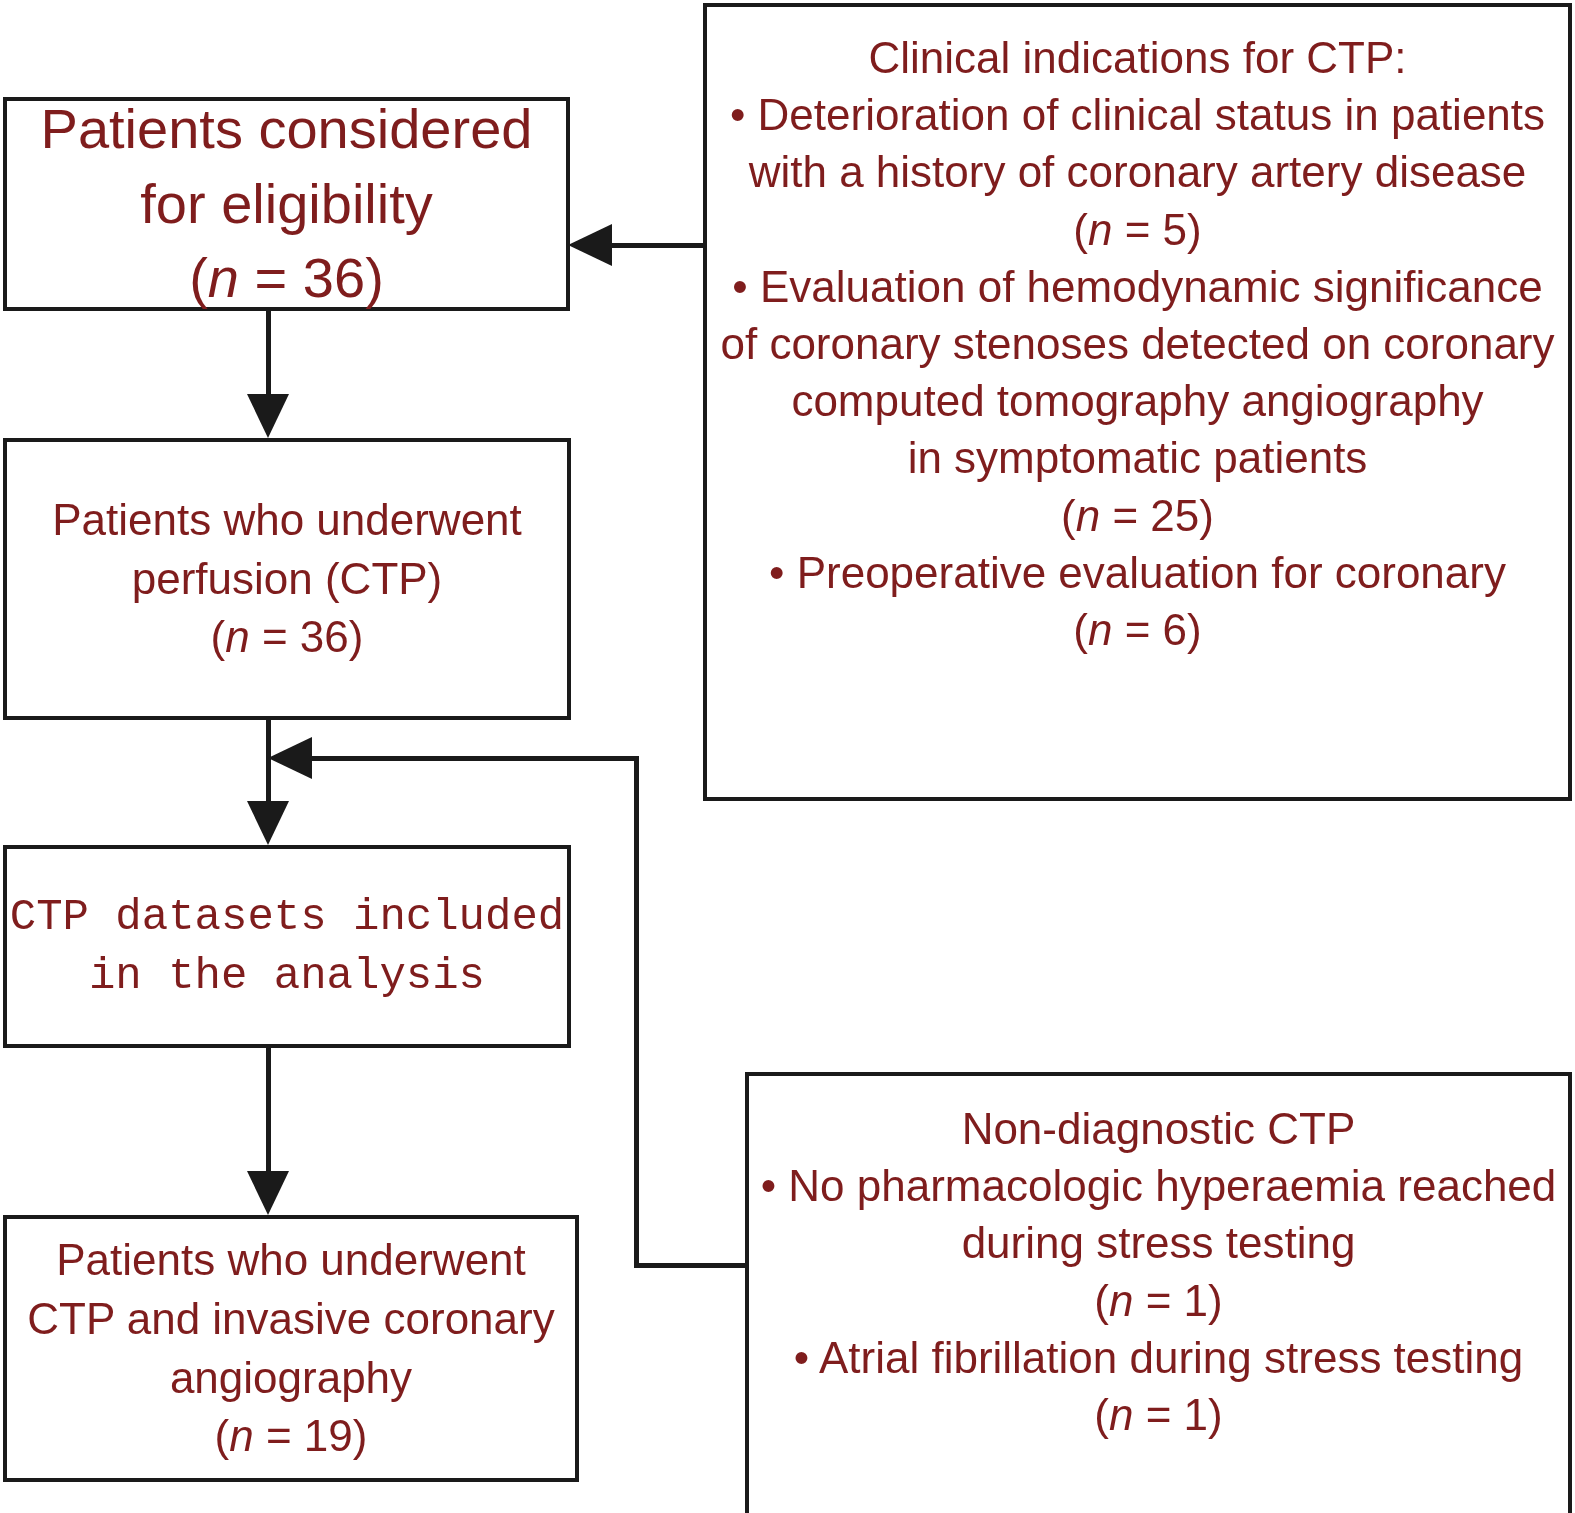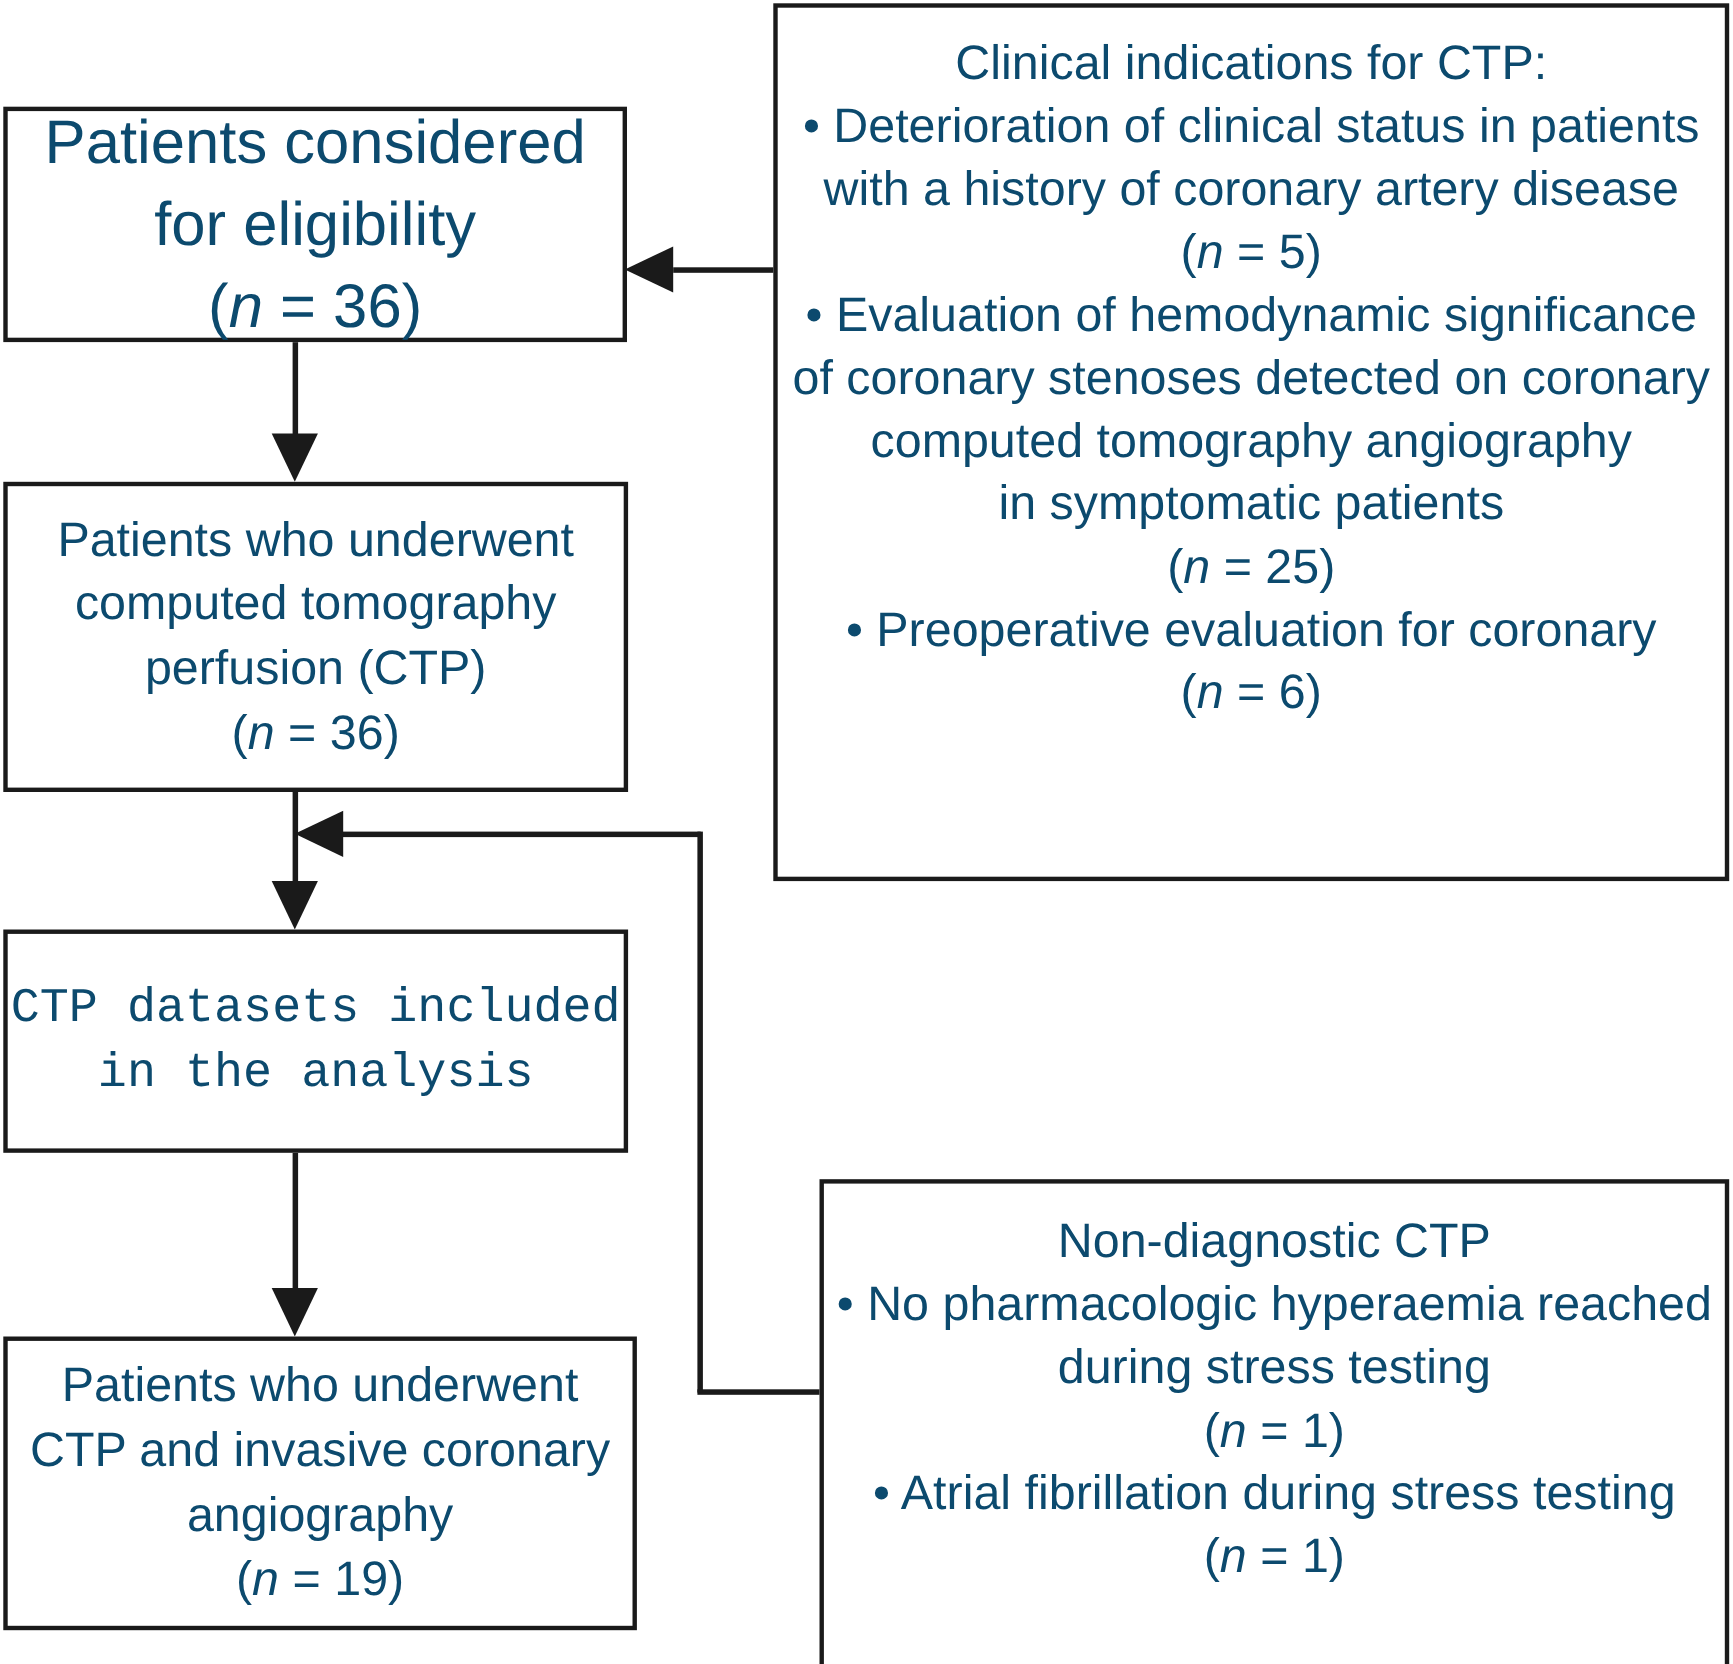--- a/index.html
+++ b/index.html
@@ -18,21 +18,21 @@
   .box {
     position: absolute;
     box-sizing: border-box;
     border: 4px solid #1a1a1a;
     background: #ffffff;
     display: flex;
     flex-direction: column;
     align-items: center;
     justify-content: center;
     text-align: center;
-    color: #0c4a6e;
+    color: #7f1d1d;
     z-index: 3;
   }
   .box-line {
     display: block;
     width: 100%;
     white-space: nowrap;
   }
   
   #box-eligibility {
     left: 3px; top: 97px; width: 567px; height: 214px;
@@ -101,21 +101,20 @@
 <div id="canvas">
 
   <div class="box" id="box-eligibility">
     <span class="box-line">Patients considered</span>
     <span class="box-line">for eligibility</span>
     <span class="box-line"><span>(</span><span class="n-italic">n</span><span> = 36)</span></span>
   </div>
 
   <div class="box" id="box-ctp">
     <span class="box-line">Patients who underwent</span>
-    <span class="box-line">computed tomography</span>
     <span class="box-line">perfusion (CTP)</span>
     <span class="box-line"><span>(</span><span class="n-italic">n</span><span> = 36)</span></span>
   </div>
 
   <div class="box" id="box-datasets">
     <span class="box-line">CTP datasets included</span>
     <span class="box-line">in the analysis</span>
   </div>
 
   <div class="box" id="box-ica">

